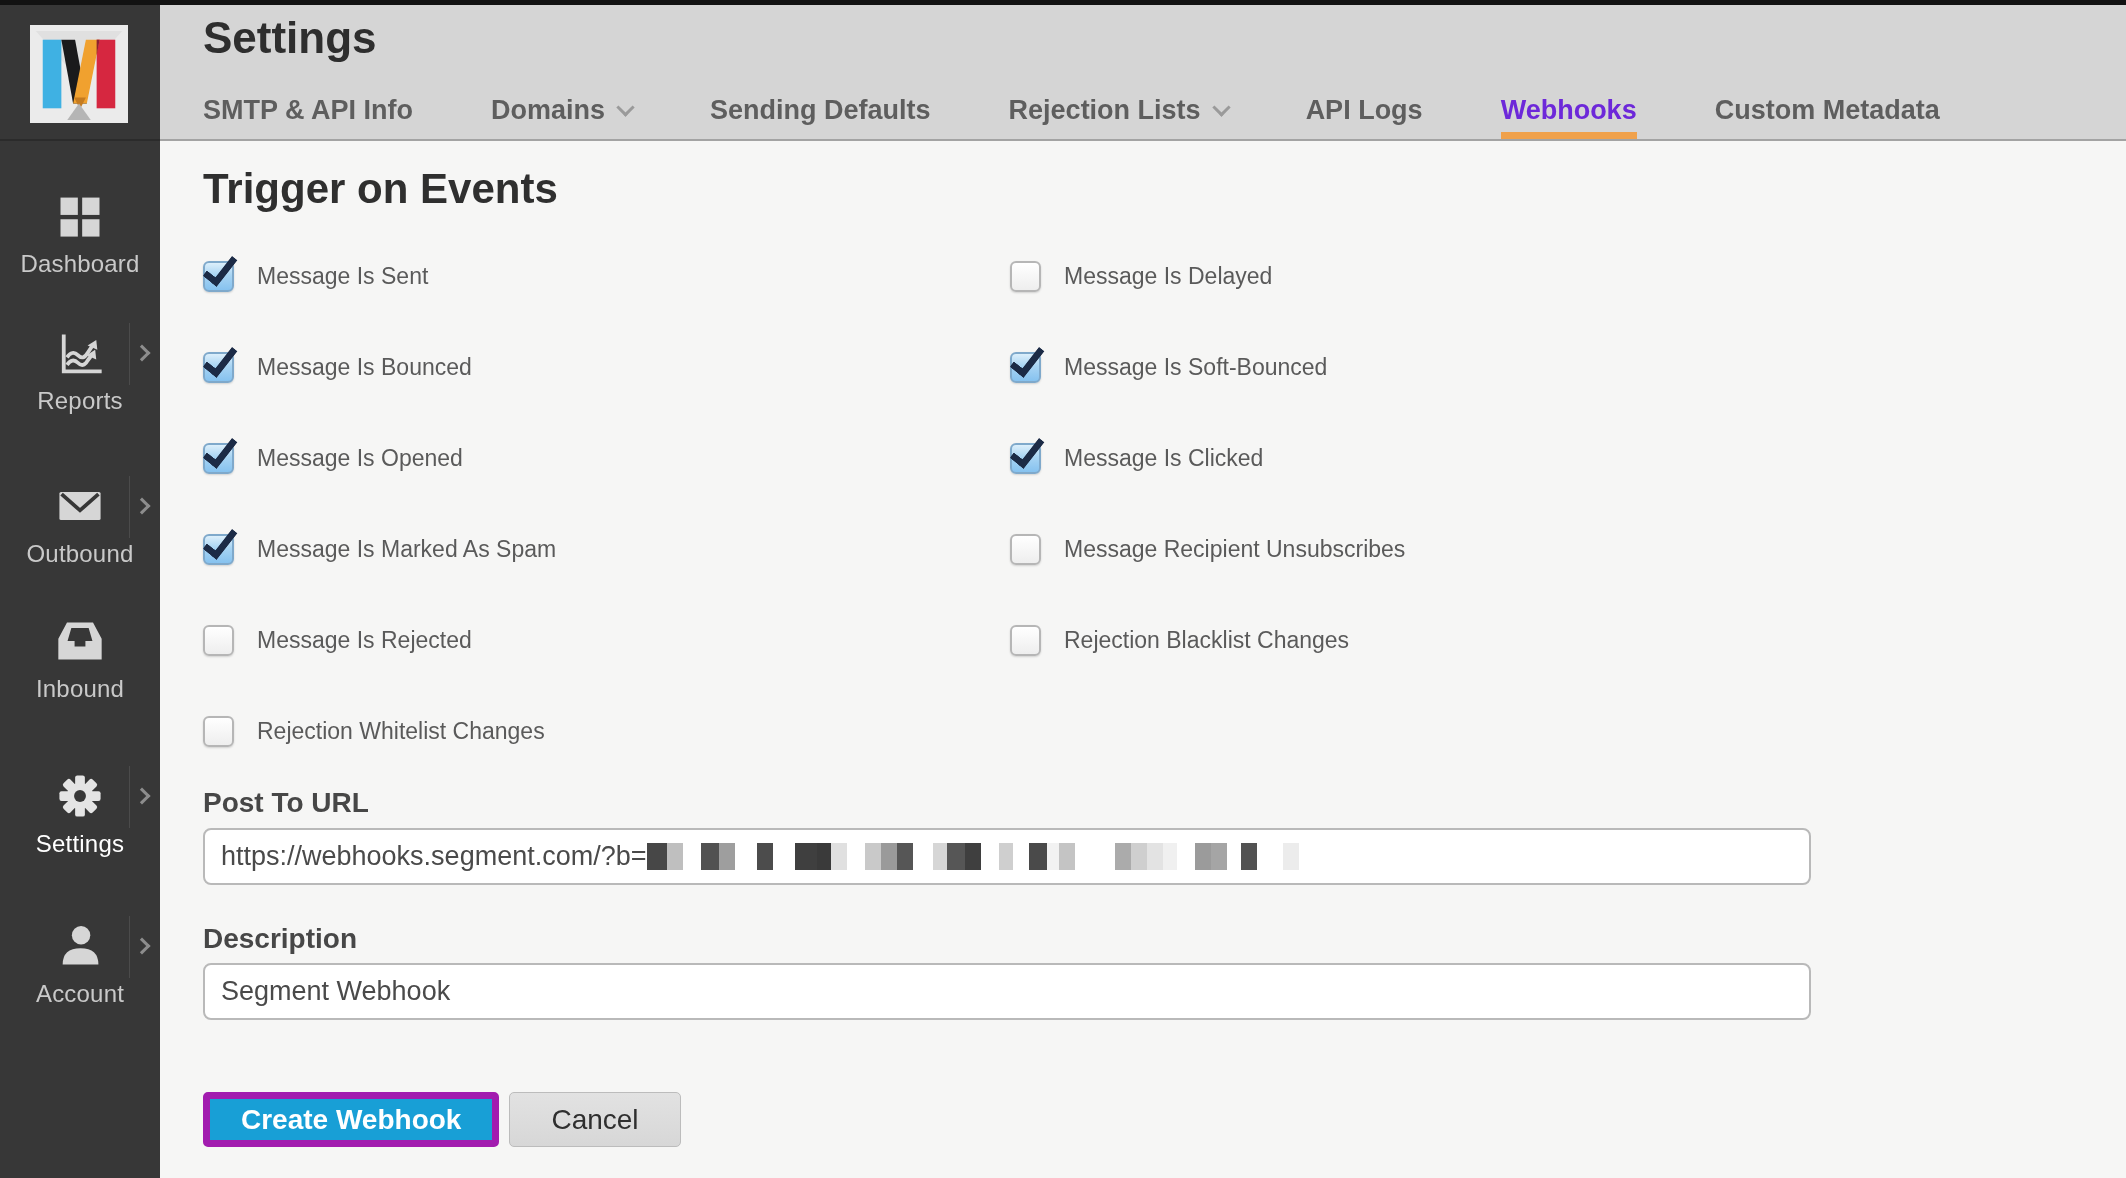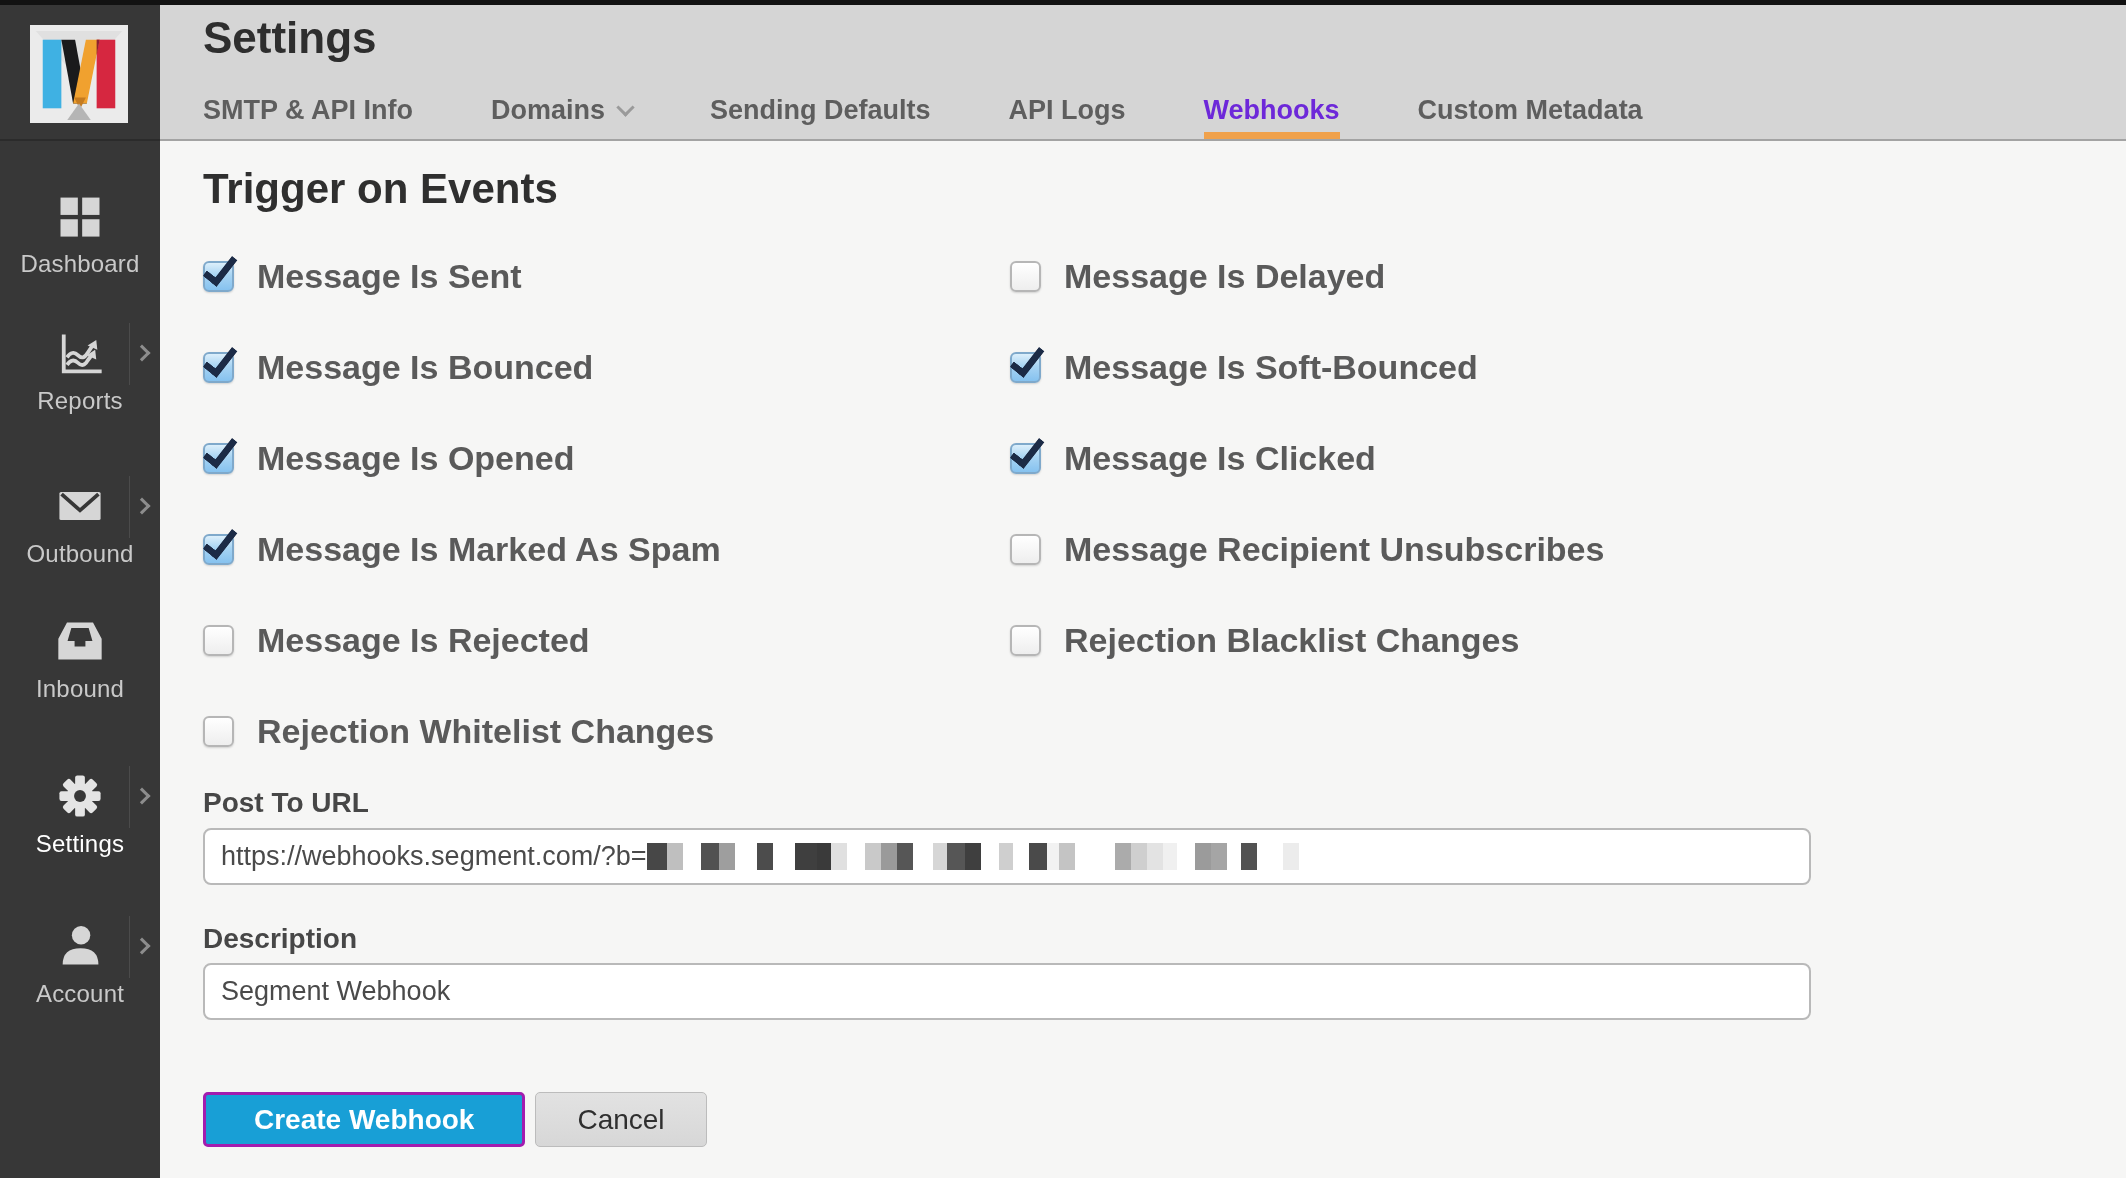--- a/index.html
+++ b/index.html
@@ -31,37 +31,37 @@
   .tab{position:relative;display:flex;align-items:center;height:58px;font-size:27px;font-weight:bold;color:#5e5e5e;cursor:pointer;white-space:nowrap;}
   .tab.active{color:#6d28d9;}
   .tab.active::after{content:"";position:absolute;left:0;right:0;bottom:0;height:7px;background:#f0a14b;}
   .tab .caret{display:inline-block;width:10px;height:10px;margin-left:14px;margin-top:-6px;
     border-right:3px solid #9a9a9a;border-bottom:3px solid #9a9a9a;transform:rotate(45deg);}
   
   .content{position:absolute;left:160px;top:141px;right:0;bottom:0;background:#f6f6f5;}
   .section-heading{position:absolute;left:43px;top:24px;font-size:42px;font-weight:bold;color:#2f2f2f;}
   .events-grid{position:absolute;left:43px;top:90px;display:grid;grid-template-columns:807px auto;grid-auto-rows:91px;}
   .event{display:flex;align-items:center;gap:23px;cursor:default;}
-  .ev-label{font-size:34px;font-weight:bold;color:#5a5a5a;white-space:nowrap;text-align:center;}
+  .ev-label{font-size:23px;font-weight:normal;color:#5a5a5a;white-space:nowrap;text-align:center;}
   .cb{position:relative;width:27px;height:27px;border:2px solid #b6b6b6;border-radius:6px;
     background:linear-gradient(#ffffff,#eeeeee);box-shadow:0 1px 2px rgba(0,0,0,.15);cursor:pointer;flex:0 0 auto;}
   .cb.checked{background:linear-gradient(#dcefFB 0%,#a8d4f3 45%,#86c2ef 100%);border-color:#7fa9cb;}
   .cb.checked::after{content:"";position:absolute;left:6px;top:-12px;width:11px;height:27px;
     border-right:7px solid #1c2b46;border-bottom:7px solid #1c2b46;transform:rotate(38deg);border-bottom-left-radius:2px;}
   .field-label{position:absolute;left:43px;font-size:28px;font-weight:bold;color:#474747;}
   .text-input{position:absolute;left:43px;width:1608px;height:57px;box-sizing:border-box;
     background:#ffffff;border:2px solid #b9b9b9;border-radius:8px;display:flex;align-items:center;
     padding:0 16px;font-size:27px;color:#4a4a4a;cursor:text;}
   .url-run{display:flex;align-items:center;height:27px;}
   .redacted-run{display:flex;align-items:center;height:27px;}
   .rblock{height:27px;flex:0 0 auto;}
   .btn-row{position:absolute;left:43px;top:951px;display:flex;gap:10px;}
   .btn{height:55px;display:flex;align-items:center;justify-content:center;font-size:28px;
     border-radius:5px;box-sizing:border-box;cursor:pointer;}
-  .btn-primary{background:#189fd6;border:3px solid #a21caf;color:#ffffff;font-weight:bold;padding:0 48px;}
+  .btn-primary{background:#189fd6;border:7px solid #a21caf;color:#ffffff;font-weight:bold;padding:0 31px;}
   .btn-secondary{background:linear-gradient(#e2e2e2,#d7d7d7);border:1px solid #bcbcbc;color:#2f2f2f;padding:0 41px;}
 </style>
 </head>
 <body>
 
 <div class="topbar"></div>
 
 <div class="sidebar">
   <svg class="logo" viewBox="0 0 100 100">
     <rect width="100" height="100" fill="#ebebeb"></rect>
@@ -168,20 +168,24 @@
     <span class="tab-label">SMTP &amp; API Info</span>
   </div>
       <div class="tab">
     <span class="tab-label">Domains</span>
   <span class="caret"></span>
       </div>
       <div class="tab">
     <span class="tab-label">Sending Defaults</span>
   </div>
       <div class="tab">
+    <span class="tab-label">Rejection Lists</span>
+  <span class="caret"></span>
+      </div>
+      <div class="tab">
     <span class="tab-label">API Logs</span>
   </div>
       <div class="tab active">
     <span class="tab-label">Webhooks</span>
   </div>
       <div class="tab">
     <span class="tab-label">Custom Metadata</span>
   </div>
     </div>
 </div>

